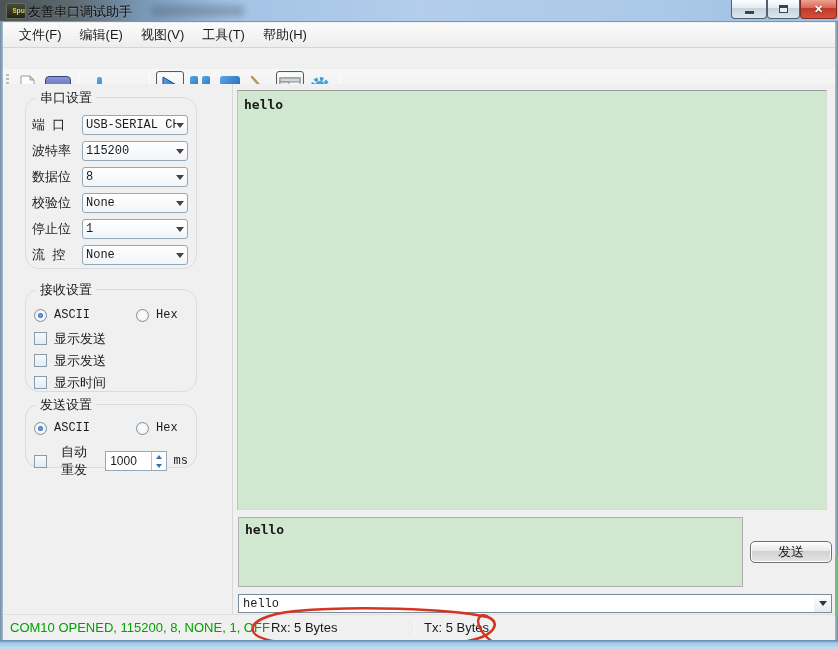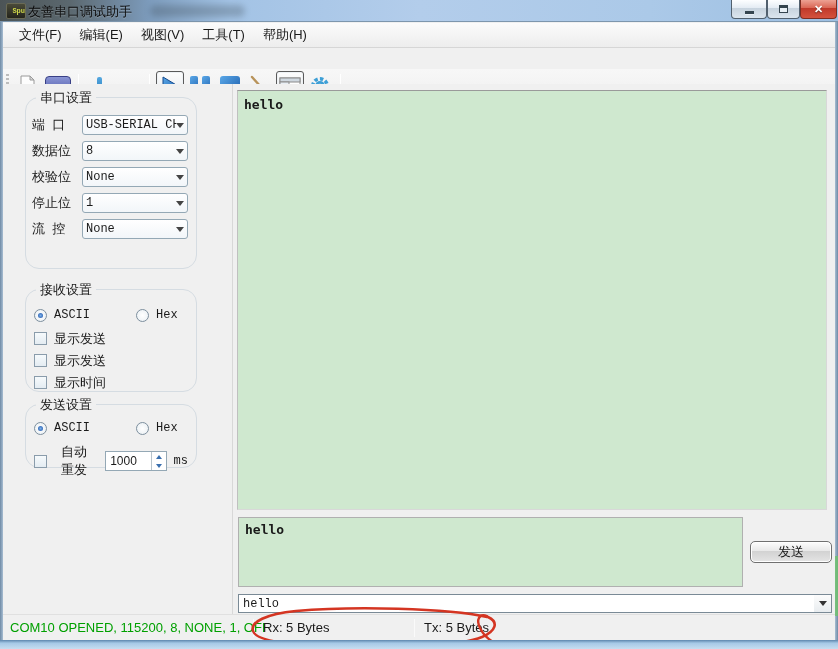--- a/index.html
+++ b/index.html
@@ -99,21 +99,21 @@
   .history-combo { position:absolute; left:235px; top:510px; width:594px; height:19px; border:1px solid #7a8a96; background:#fff;
     display:flex; align-items:center; font-family:"Liberation Mono",monospace; font-size:12px; padding-left:4px; }
   .combo-arrow-btn { margin-left:auto; width:17px; align-self:stretch; display:flex; align-items:center; justify-content:center; background:linear-gradient(#fcfcfc,#e8ecef); }
   .combo-arrow-btn b { width:0; height:0; border-left:4px solid transparent; border-right:4px solid transparent; border-top:5px solid #333; }
 
   
   .statusbar { position:absolute; left:3px; right:3px; bottom:9px; height:26px; background:#f0f0f0; border-top:1px solid #e0e0e0;
     display:flex; align-items:center; font-size:13px; }
   .status-conn { width:250px; padding-left:7px; color:#00a000; white-space:nowrap; }
   .status-div { width:1px; height:18px; background:#cfcfcf; border-right:1px solid #fafafa; }
-  .status-rx { width:160px; padding-left:9px; }
+  .status-rx { width:160px; padding-left:17px; }
   .status-tx { width:150px; padding-left:9px; }
 
   
   .annot { position:absolute; left:0; top:0; width:838px; height:649px; pointer-events:none; }
 </style>
 </head>
 <body>
 
 <div class="window">
 
@@ -209,20 +209,27 @@
   <div class="content">
 
     <div class="left-panel">
 
       <div class="groupbox gb-serial">
         <div class="groupbox-label">串口设置</div>
         <div class="field-row">
           <div class="field-label">端  口</div>
           <div class="select">
               <span class="val">USB-SERIAL CH340 (COM10</span>
+              <span class="arrow"></span>
+            </div>
+        </div>
+        <div class="field-row">
+          <div class="field-label">波特率</div>
+          <div class="select">
+              <span class="val">115200</span>
               <span class="arrow"></span>
             </div>
         </div>
         <div class="field-row">
           <div class="field-label">数据位</div>
           <div class="select">
               <span class="val">8</span>
               <span class="arrow"></span>
             </div>
         </div>

